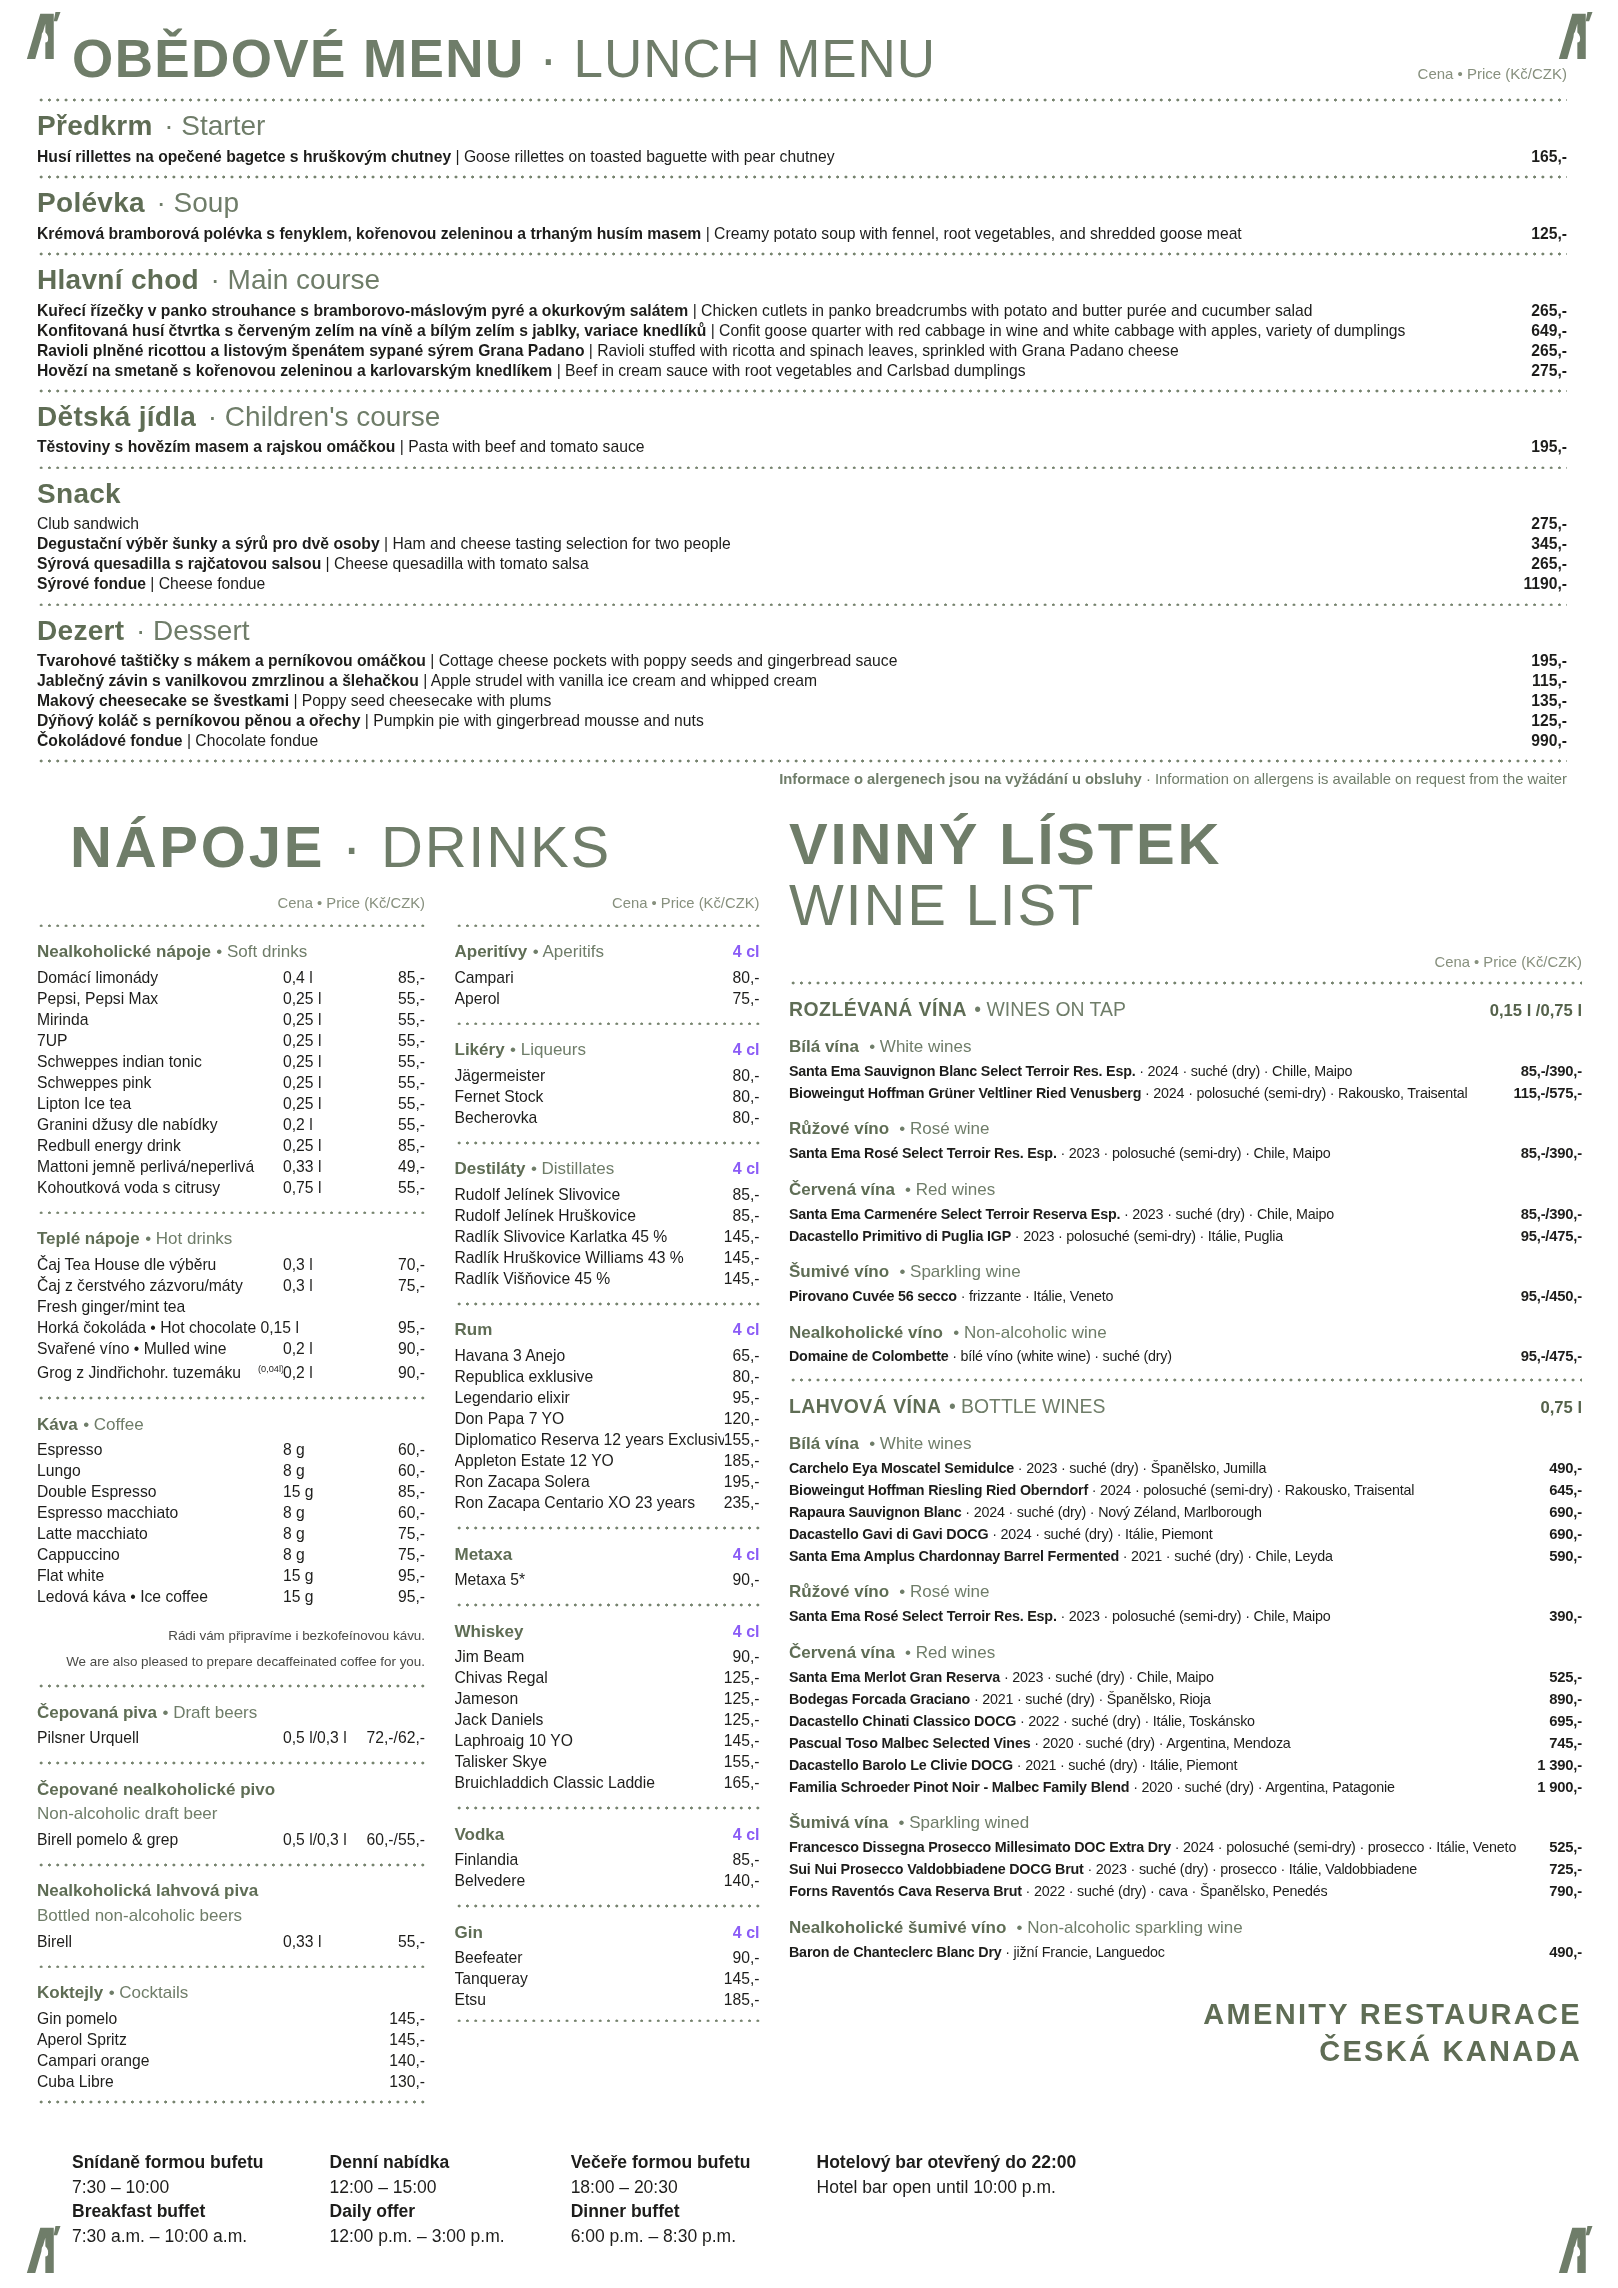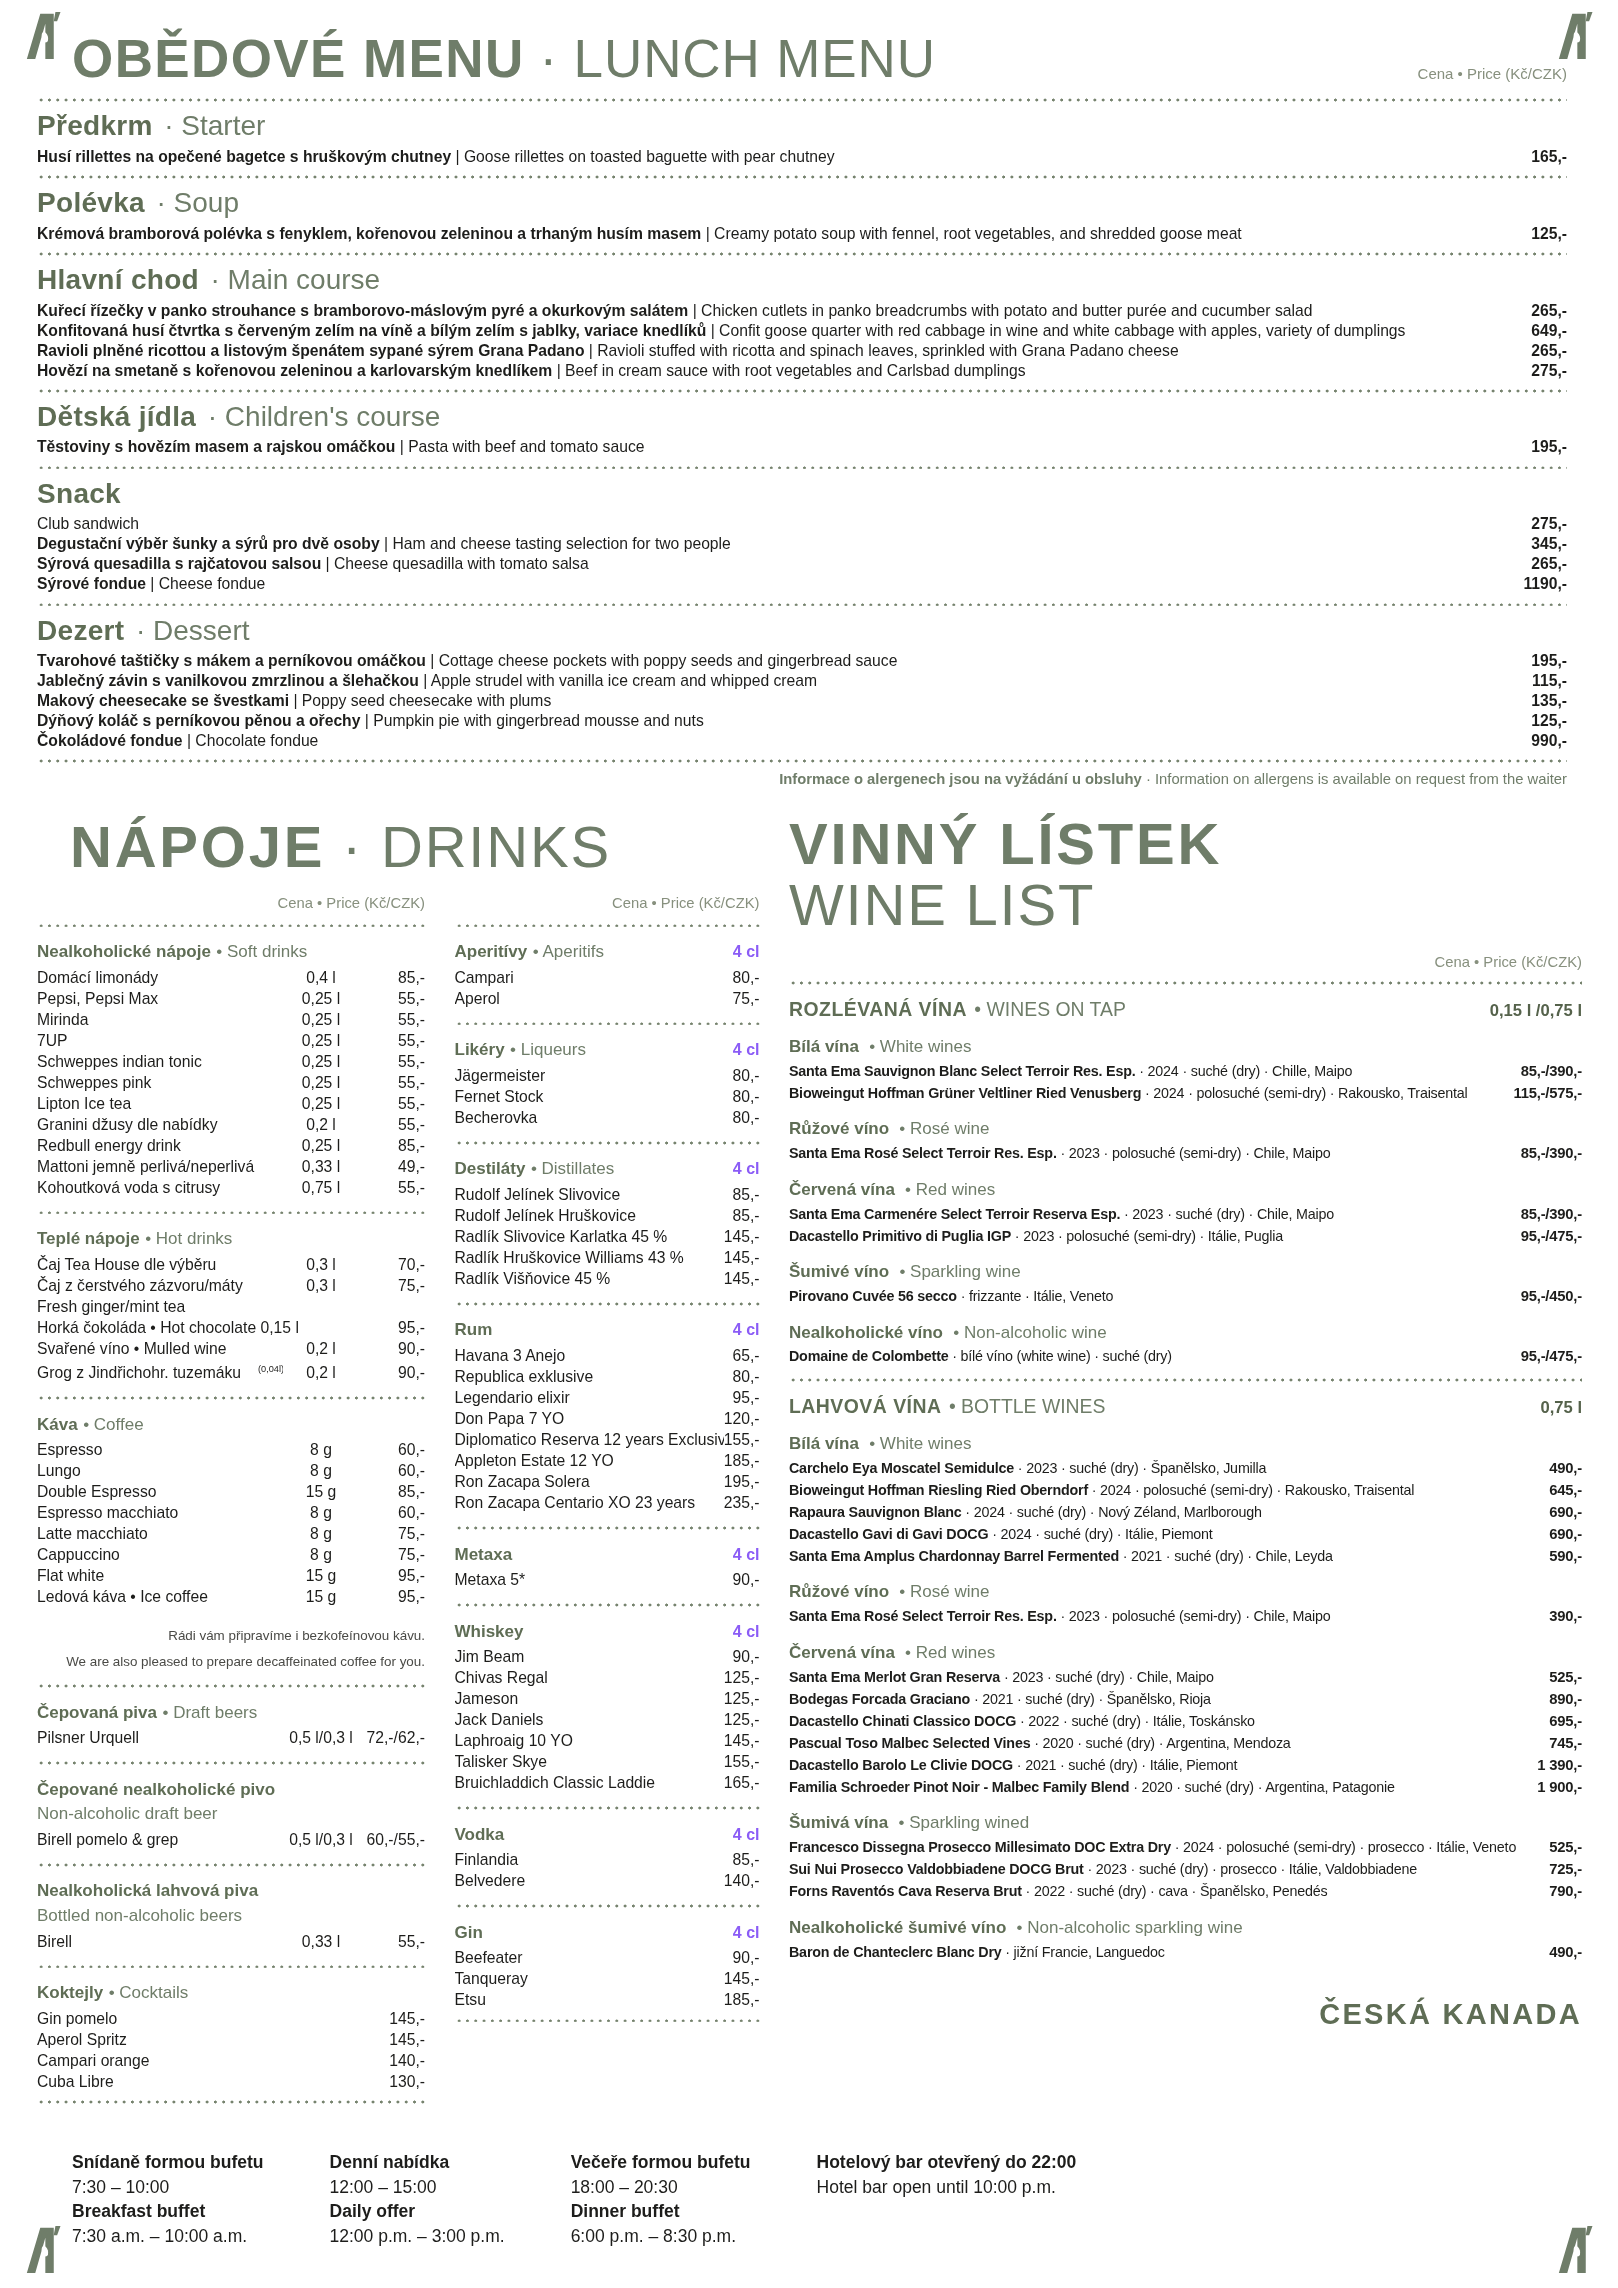--- a/index.html
+++ b/index.html
@@ -60,21 +60,21 @@
   .dgroup{margin-bottom:5.5px;}
   .dgroup .dots{margin:13px 0 14.8px;}
   .dg-title{display:flex; align-items:baseline; font-size:17px; margin-bottom:4.6px;}
   .dgt-cz{font-weight:700; color:var(--green-dark);}
   .dgt-en{font-weight:400; color:var(--green); margin-left:5.5px;}
   .dg-size{margin-left:auto; font-weight:700; font-size:16px; color:#8b5cf6;}
   .dg-sub{font-size:17px; color:var(--green); margin-bottom:4.6px;}
   .drow{display:flex; align-items:baseline; font-size:15.7px; line-height:21px;}
   .dname{flex:1; min-width:0; white-space:nowrap; overflow:hidden;}
   .dname sup{font-size:9.2px;margin-left:17px;}
-  .dvol{width:76px; white-space:nowrap;text-align:center;}
+  .dvol{width:76px; white-space:nowrap;}
   .dprice{width:66px; text-align:right; white-space:nowrap;}
   .dcol2 .dprice{width:auto; margin-left:auto;}
   .dnote{text-align:right; font-size:13.4px; color:#4A4A46; line-height:18px; margin-top:20px;}
 
   
   .wh2{line-height:1.06; margin-top:5.5px;}
   .winecol .colnote{margin-top:18.5px; margin-bottom:9.2px;}
   .wblock .dots{margin:11px 0 13px;}
   .wb-head{display:flex; align-items:baseline;}
   .wb-cz{font-size:19.4px; font-weight:800; color:var(--green-dark); letter-spacing:0.5px;}
@@ -1065,20 +1065,21 @@
                         <span class="wtxt"><b>Baron de Chanteclerc Blanc Dry</b> <span class="wdet">· jižní Francie, Languedoc</span></span>
                         <span class="wprice">490,-</span>
                       </div>
                     </div>
                 </div>
               </div>
           </div>
         </div>
 
       <div class="amenity">
+        <div>AMENITY RESTAURACE</div>
         <div>ČESKÁ KANADA</div>
       </div>
     </div>
   </section>
 
   <footer class="footer">
     <div style="display:flex; gap:66px;">
 
         <div class="fcol">
           <div class="fb opt">Snídaně formou bufetu</div>

